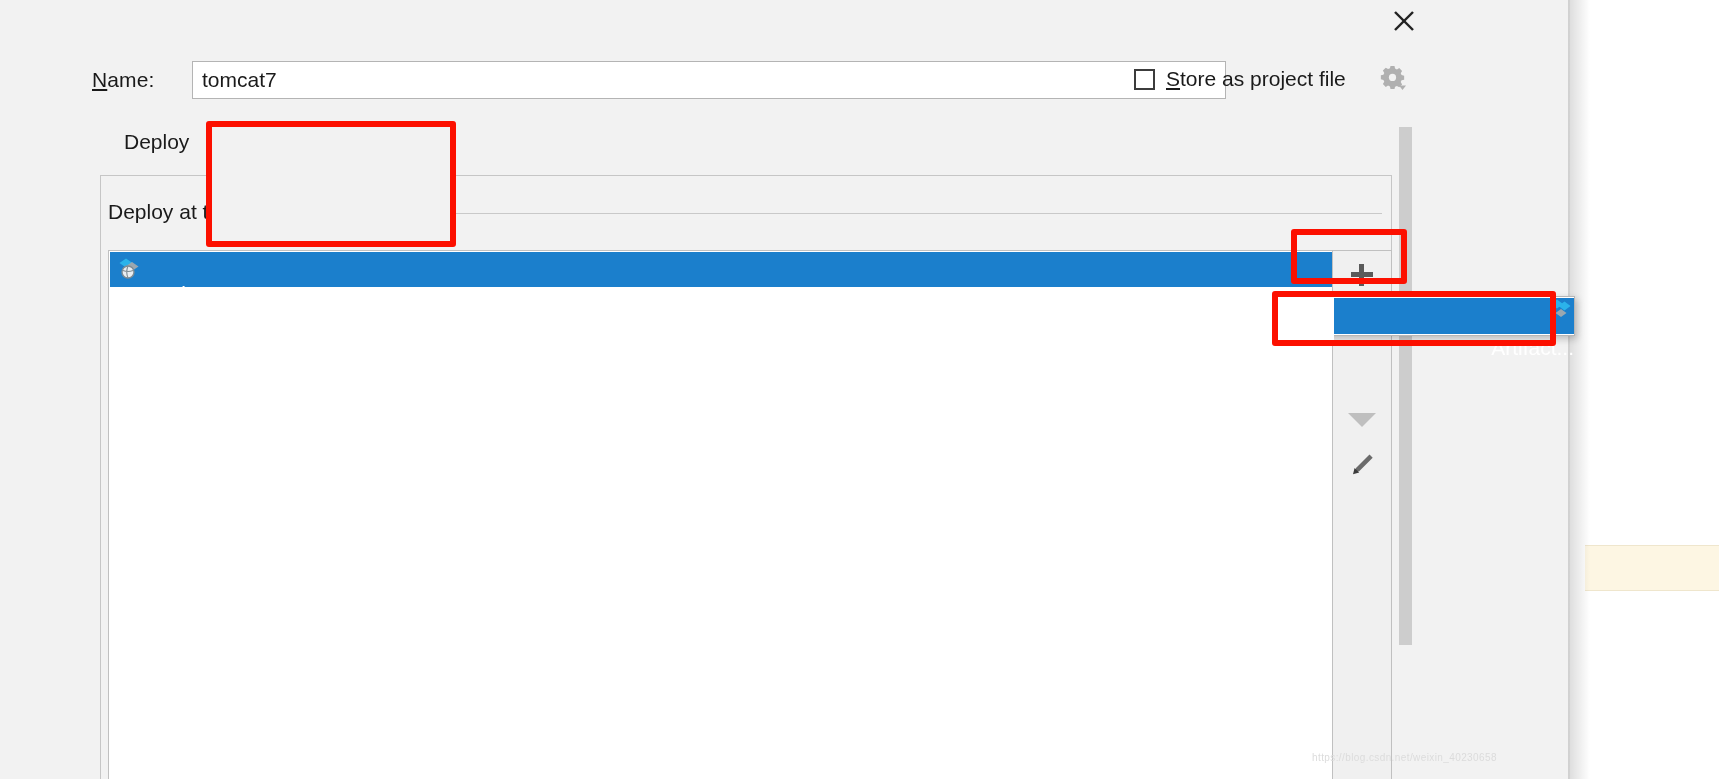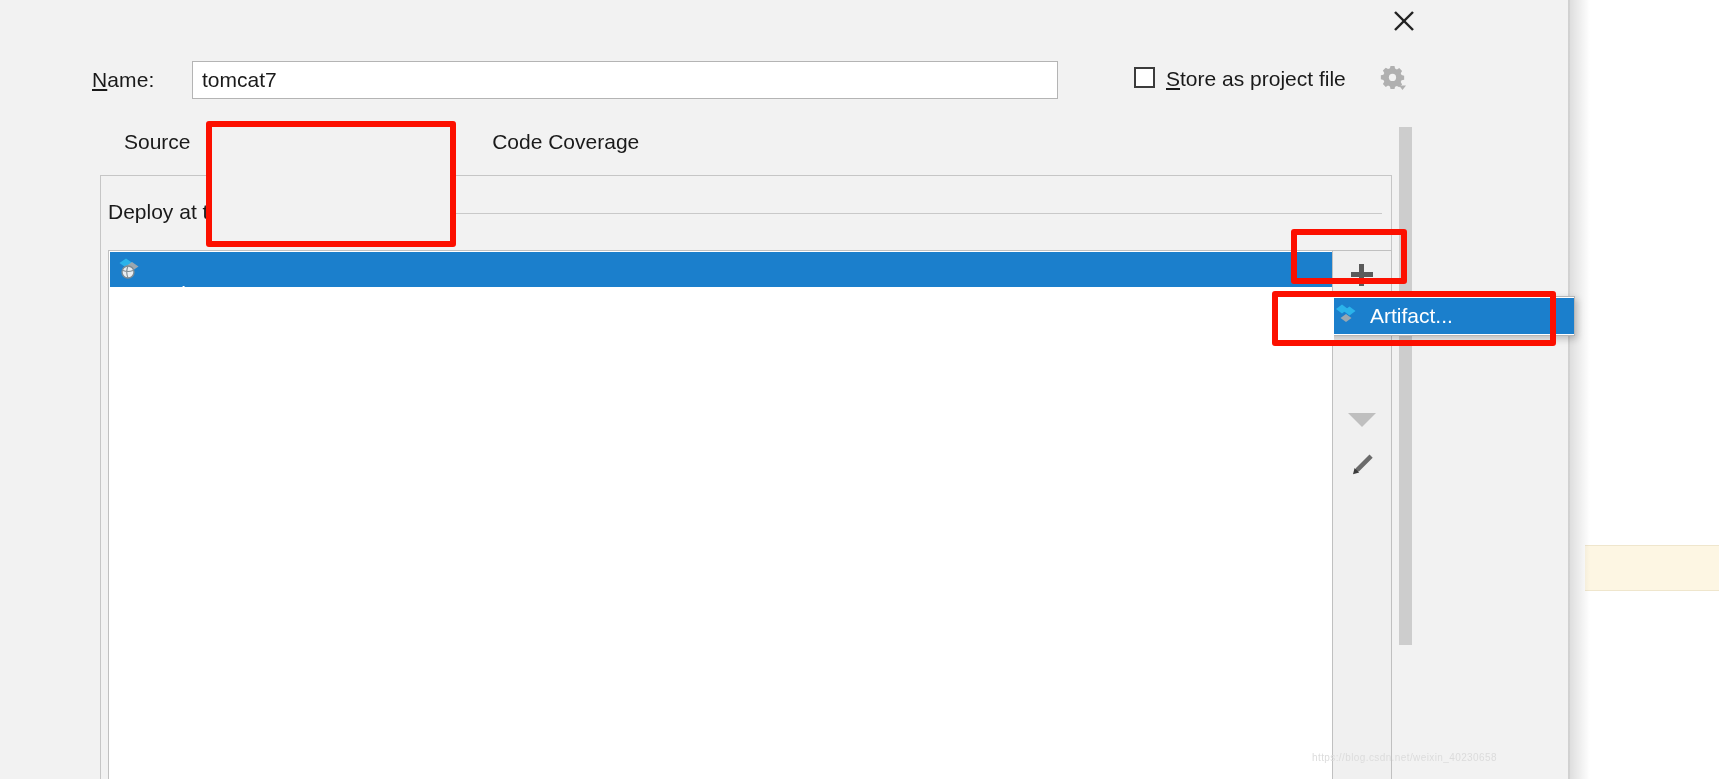--- a/index.html
+++ b/index.html
@@ -87,36 +87,36 @@
     font-size: 21px;
     color: #1a1a1a;
     letter-spacing: .1px;
     white-space: nowrap;
   }
   .name-label u { text-decoration: underline; text-underline-offset: 2px; }
 
   .name-input {
     position: absolute;
     left: 192px; top: 61px;
-    width: 866px; height: 38px;
+    width: 1034px; height: 38px;
     background: #ffffff;
     border: 1px solid #b4b4b4;
     box-sizing: border-box;
     font-family: "Liberation Sans", sans-serif;
     font-size: 21px;
     color: #1a1a1a;
     padding: 0 9px;
     outline: none;
   }
 
   .store-check-wrap {
     position: absolute;
     left: 1134px; top: 67px;
     display: flex;
-    align-items: flex-start;
+    align-items: center;
     gap: 11px;
     cursor: pointer;
   }
   .checkbox {
     width: 21px; height: 21px;
     border: 2px solid #3c3c3c;
     background: #ffffff;
     box-sizing: border-box;
     flex: none;
   }
@@ -267,28 +267,29 @@
     background: #ffffff;
     border: 1px solid #b6b6b6;
     box-shadow: 2px 3px 7px rgba(0,0,0,0.22);
     box-sizing: border-box;
     padding: 1px 0;
     z-index: 40;
   }
   .popup-item {
     height: 36px;
     display: flex;
-    align-items: center;
+    align-items: flex-end;
     gap: 11px;
     padding-left: 9px;
     font-size: 21px;
     color: #1a1a1a;
     white-space: nowrap;
     cursor: pointer;
     box-sizing: border-box;
+    flex-direction: column;
   }
   .popup-item.selected {
     background: #1b7fcc;
     color: #ffffff;
   }
 
   
   .vscroll-track {
     position: absolute;
     left: 1396px; top: 114px;
@@ -383,30 +384,27 @@
         <g fill="#b0b0b0">
           <path d="M12.5 2h4l.55 2.6 1.9.8 2.3-1.35 2.85 2.85-1.35 2.3.8 1.9 2.6.55v4l-2.6.55-.8 1.9 1.35 2.3-2.85 2.85-2.3-1.35-1.9.8L16.5 25h-4l-.55-2.6-1.9-.8-2.3 1.35L4.9 20.1l1.35-2.3-.8-1.9L2.85 15.35v-4L5.45 10.8l.8-1.9L4.9 6.6 7.75 3.75l2.3 1.35 1.9-.8z"></path>
         </g>
         <circle cx="14.5" cy="13.4" r="3.6" fill="#f2f2f2"></circle>
         <path d="M21 21.5 l7 0 l-3.5 4.5 z" fill="#b0b0b0"></path>
       </svg>
     </div>
 
     <div class="tabs">
       <div class="tab">
-        <span>Source</span>
+        <span>Deploy</span>
       </div>
       <div class="tab active">
         <span>Deployment</span>
       </div>
       <div class="tab">
         <span>Logs</span>
-      </div>
-      <div class="tab">
-        <span>Code Coverage</span>
       </div>
     </div>
 
     <div class="content-box"></div>
     <div class="group-sep"></div>
     <div class="group-title">Deploy at the server startup</div>
 
     <div class="list-box">
       <div class="list-row">
         <span>

